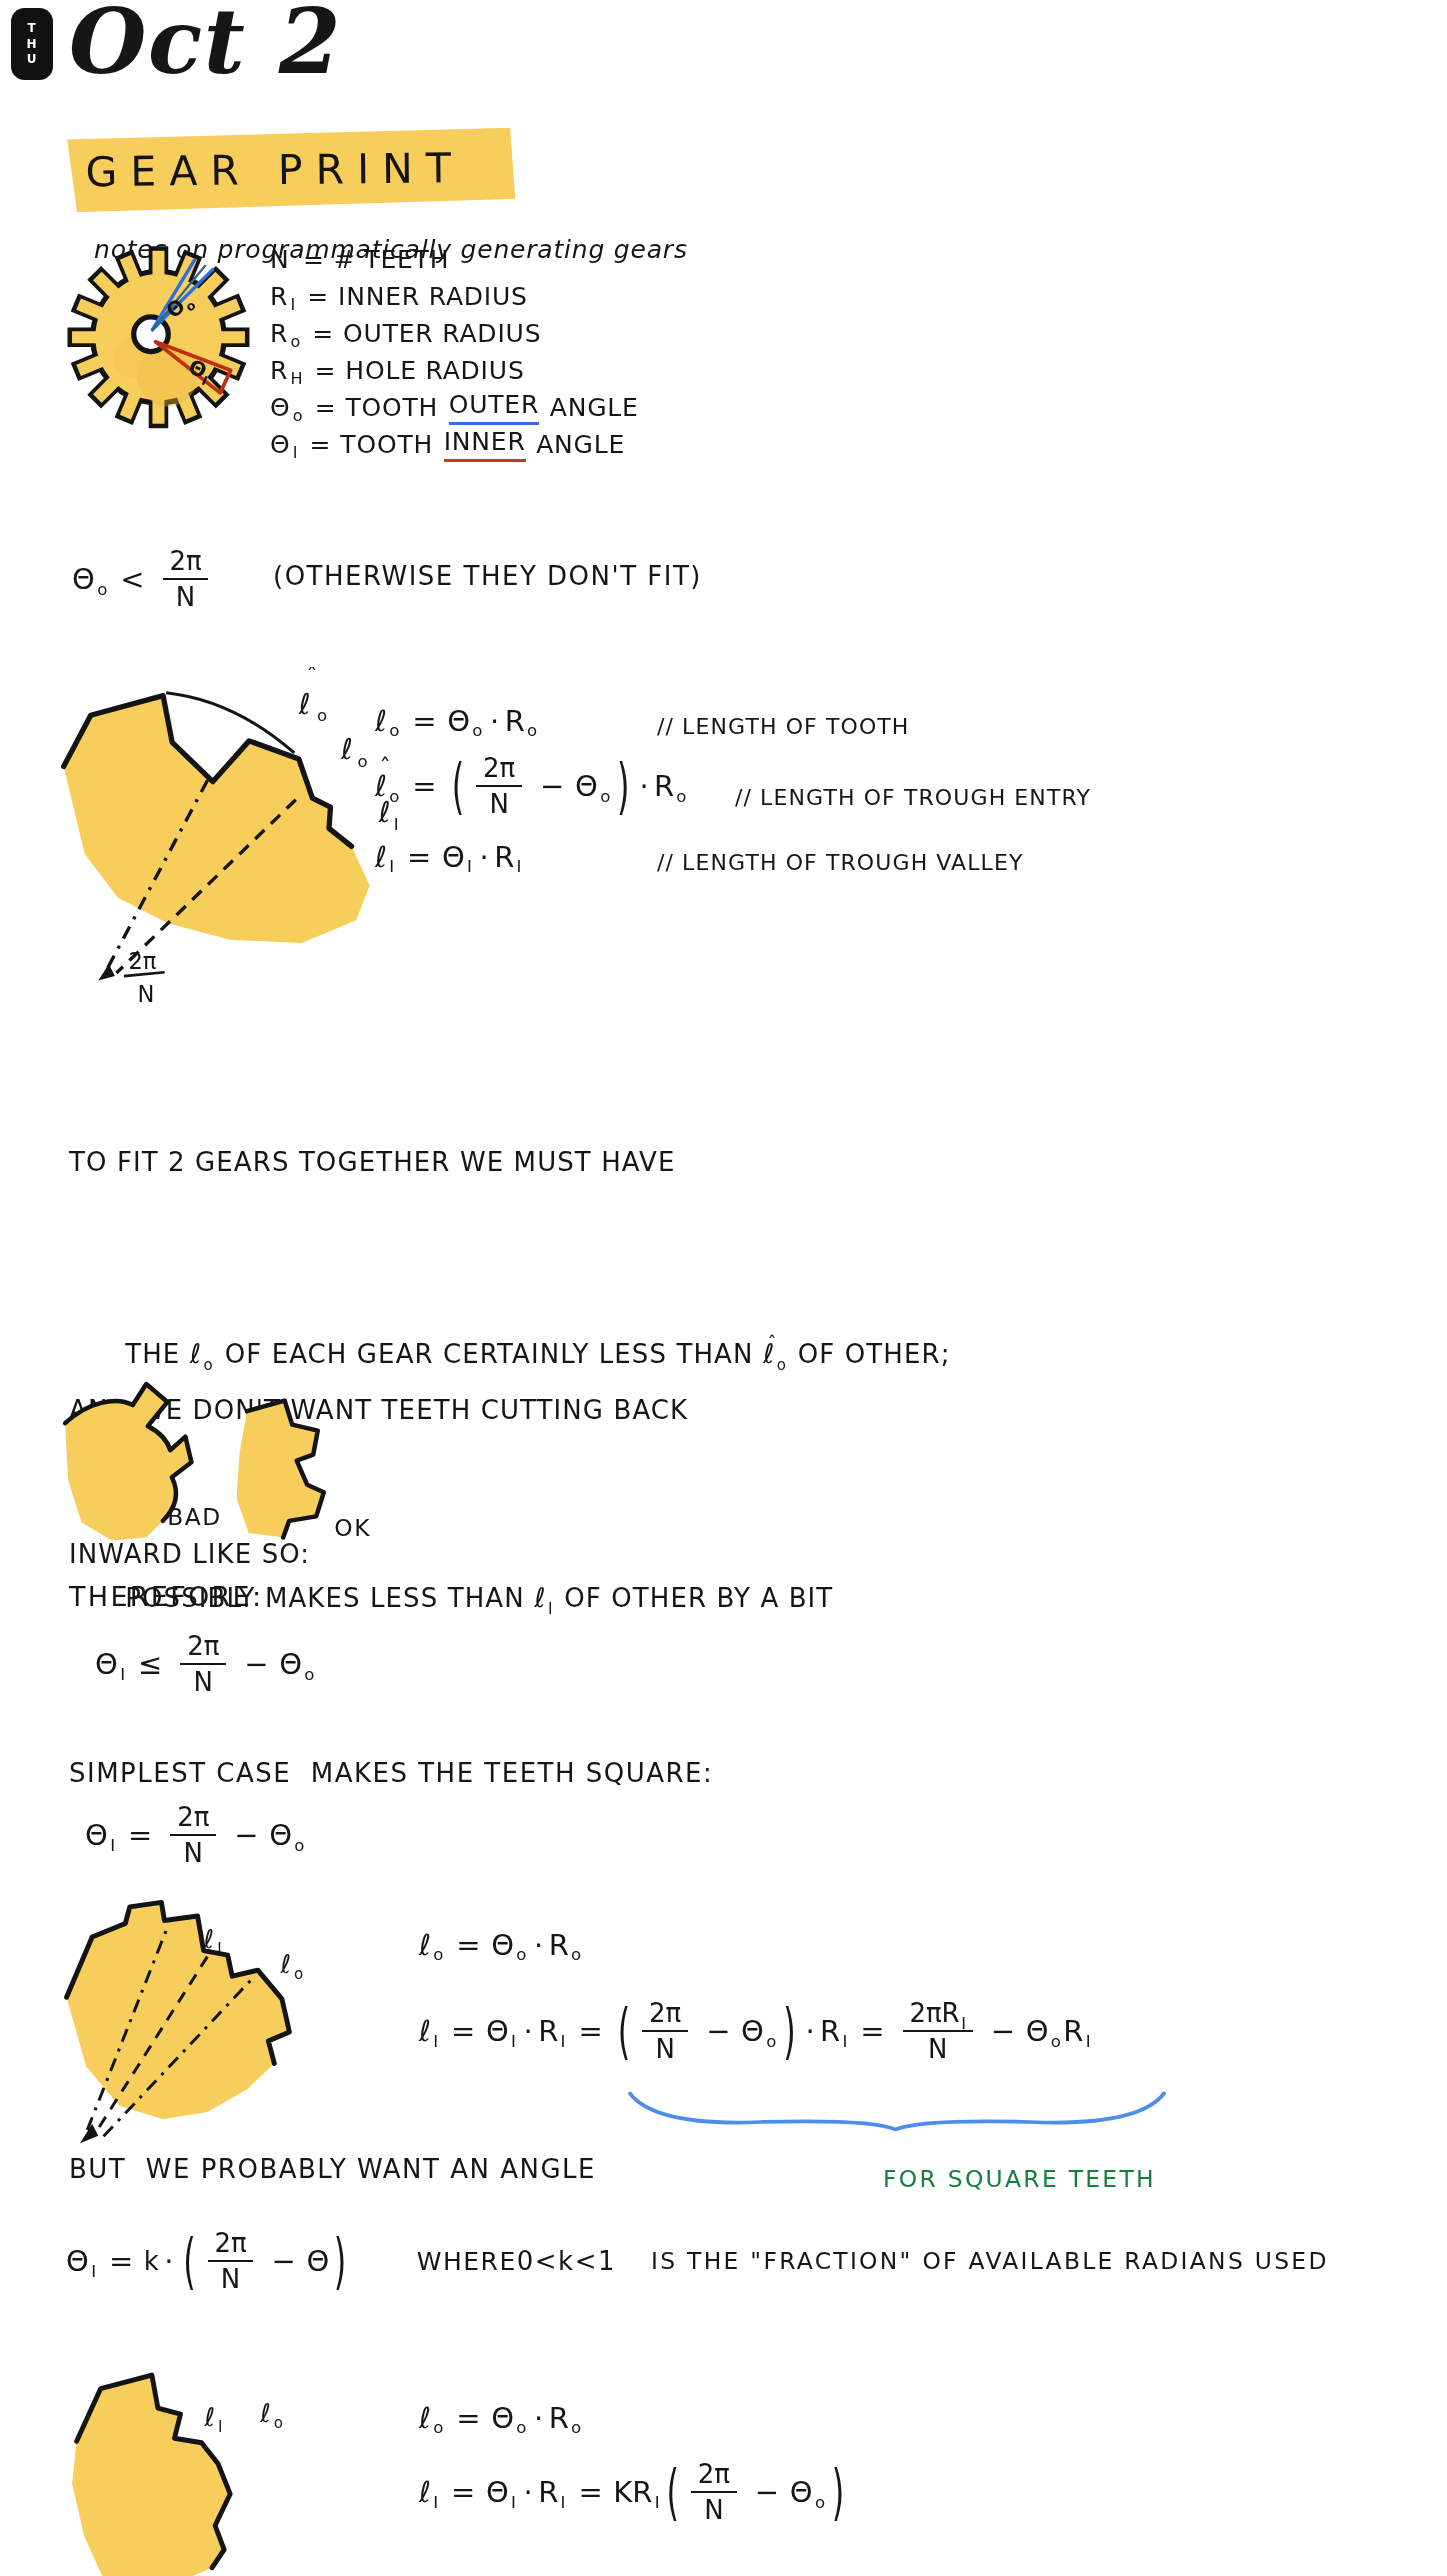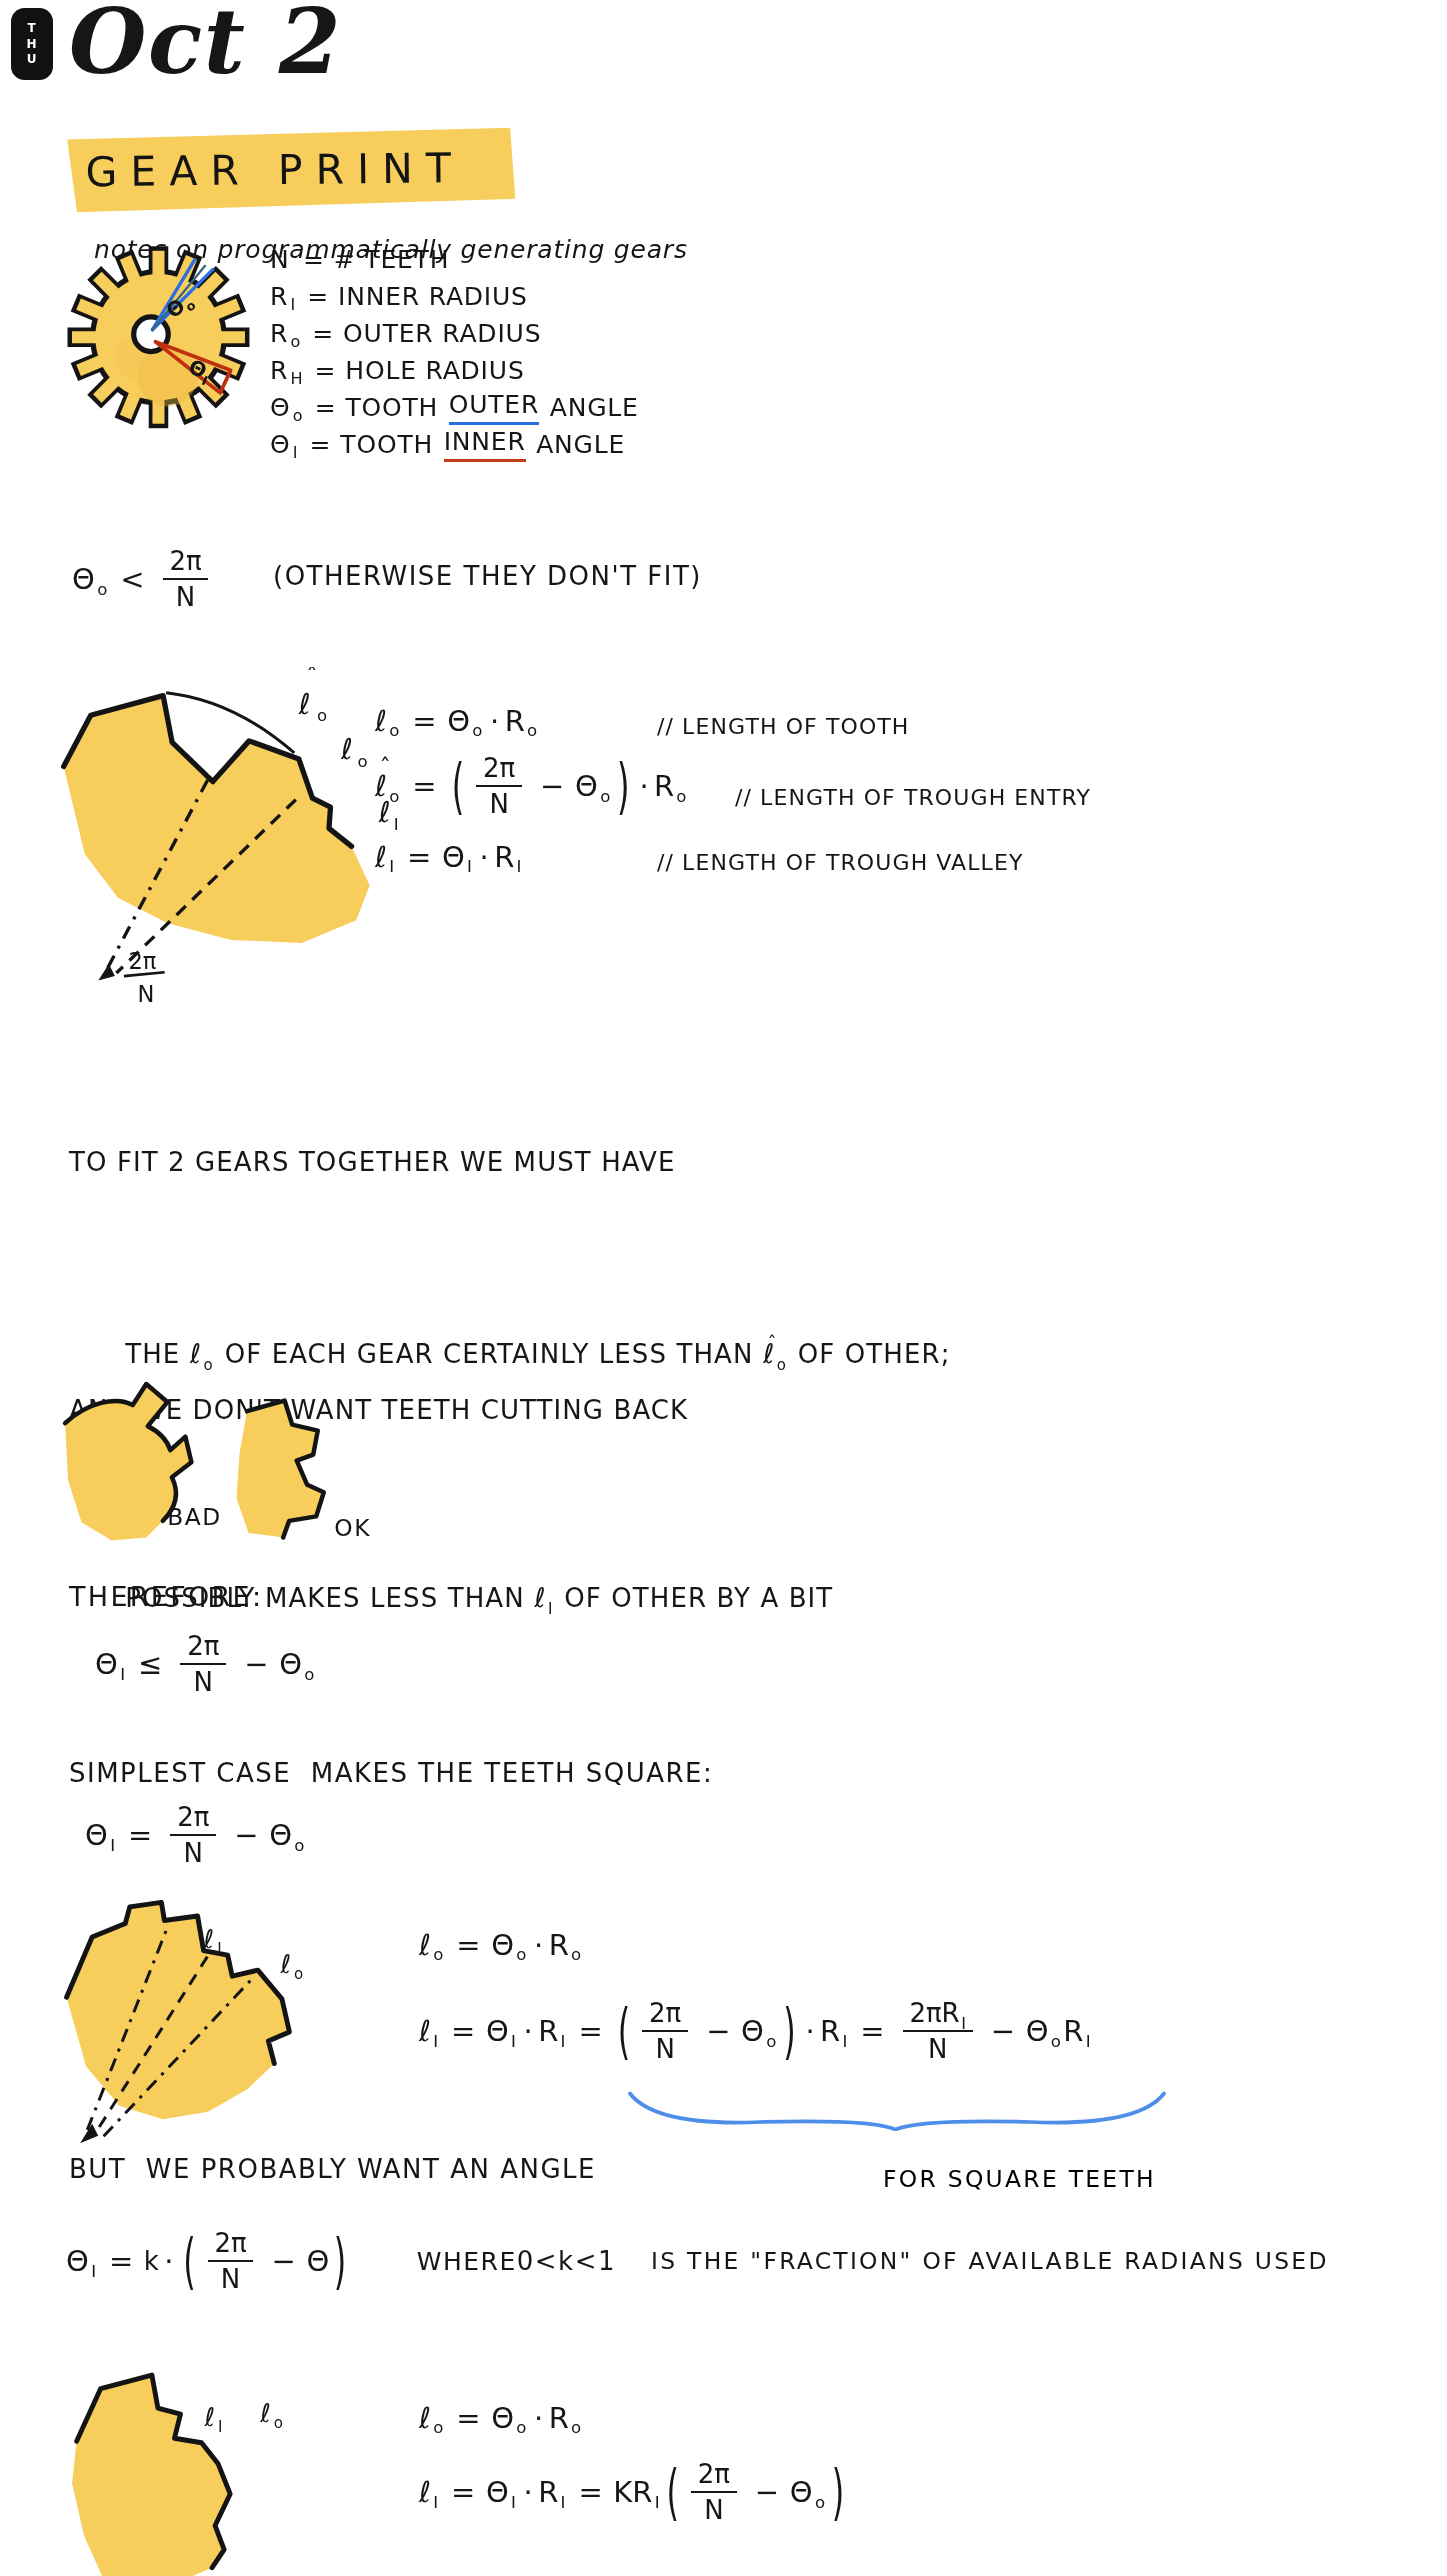--- a/index.html
+++ b/index.html
@@ -14,21 +14,21 @@
   .date{position:absolute;left:69px;top:-10.6px;font-family:"DejaVu Serif",serif;font-style:italic;
         font-weight:bold;font-size:89px;letter-spacing:1.5px;}
   .band{position:absolute;left:63px;top:130px;width:452px;height:80px;background:#F7CD5C;
         transform:rotate(-0.6deg);clip-path:polygon(1% 9%,99% 0%,100% 89%,3% 100%);}
   .band .t{position:absolute;left:22.6px;top:0;line-height:80px;font-size:41px;letter-spacing:13px;color:#141414;}
   .subtitle{position:absolute;left:94px;top:235px;font-size:25px;font-style:italic;letter-spacing:0.8px;}
 
   
   .txt{position:absolute;font-size:26px;letter-spacing:1.5px;white-space:pre-wrap;}
   .cmt{position:absolute;font-size:22px;letter-spacing:1.1px;white-space:pre;}
-  .blue{color:#000000;}
+  .blue{color:#15803d;}
 
   
   .legend{position:absolute;left:270px;top:241px;display:flex;flex-direction:column;}
   .lrow{display:flex;align-items:center;height:37px;font-size:25px;letter-spacing:0.8px;}
   .lrow .s{font-size:16px;position:relative;top:7.5px;margin:0 2.3px;}
   .lrow .eq{margin:0 9px;}
   .lrow .gap{width:10.6px;}
   .ulb{border-bottom:3px solid #2C6FE4;padding-bottom:2.3px;}
   .ulr{border-bottom:3px solid #C33E16;padding-bottom:2.3px;}
 
@@ -247,20 +247,21 @@
     <div>
       <span>THE </span><span class="inm"><span>ℓ</span><span class="s">o</span></span><span> OF EACH GEAR CERTAINLY LESS THAN </span><span class="inm"><span class="hat"><span class="mark">ˆ</span><span>ℓ</span></span><span class="s">o</span></span><span> OF OTHER;</span>
     </div>
     <div>
       <span>POSSIBLY MAKES LESS THAN </span><span class="inm"><span>ℓ</span><span class="s">I</span></span><span> OF OTHER BY A BIT</span>
     </div>
   </div>
 
   <div class="para" style="left:69px;top:1290px">
     <div><span>AND WE DON'T WANT TEETH CUTTING BACK</span></div>
+    <div><span>INWARD LIKE SO:</span></div>
   </div>
 
   <svg class="abs" style="left:57px;top:1378px" width="332" height="188" viewBox="0 0 440 250">
     <path fill="#F7CD5C" d="M10,60 C40,30 78,22 100,36 L118,8 L146,32 L120,64 L142,82 L150,96 L170,78 L178,112
       L152,132 L160,160 L140,190 L118,212 L72,216 L32,192 L14,136 Z"></path>
     <path fill="none" stroke="#141414" stroke-width="6" stroke-linejoin="round" stroke-linecap="round" d="M10,60 C40,32 78,24 100,36 L118,8 L146,32 L120,64 C136,72 146,84 150,96 L170,78 L178,112 L152,132
       C162,152 158,172 140,190"></path>
     <path fill="#F7CD5C" d="M252,44 L302,30 L312,62 L346,70 L340,102 L318,110 L332,142 L354,152 L344,184
       L308,190 L300,212 L254,206 L238,160 L242,100 Z"></path>
     <path fill="none" stroke="#141414" stroke-width="6" stroke-linejoin="round" stroke-linecap="round" d="M252,44 L302,30 L312,62 L346,70 L340,102 L318,110 L332,142 L354,152 L344,184 L308,190 L300,212"></path>

